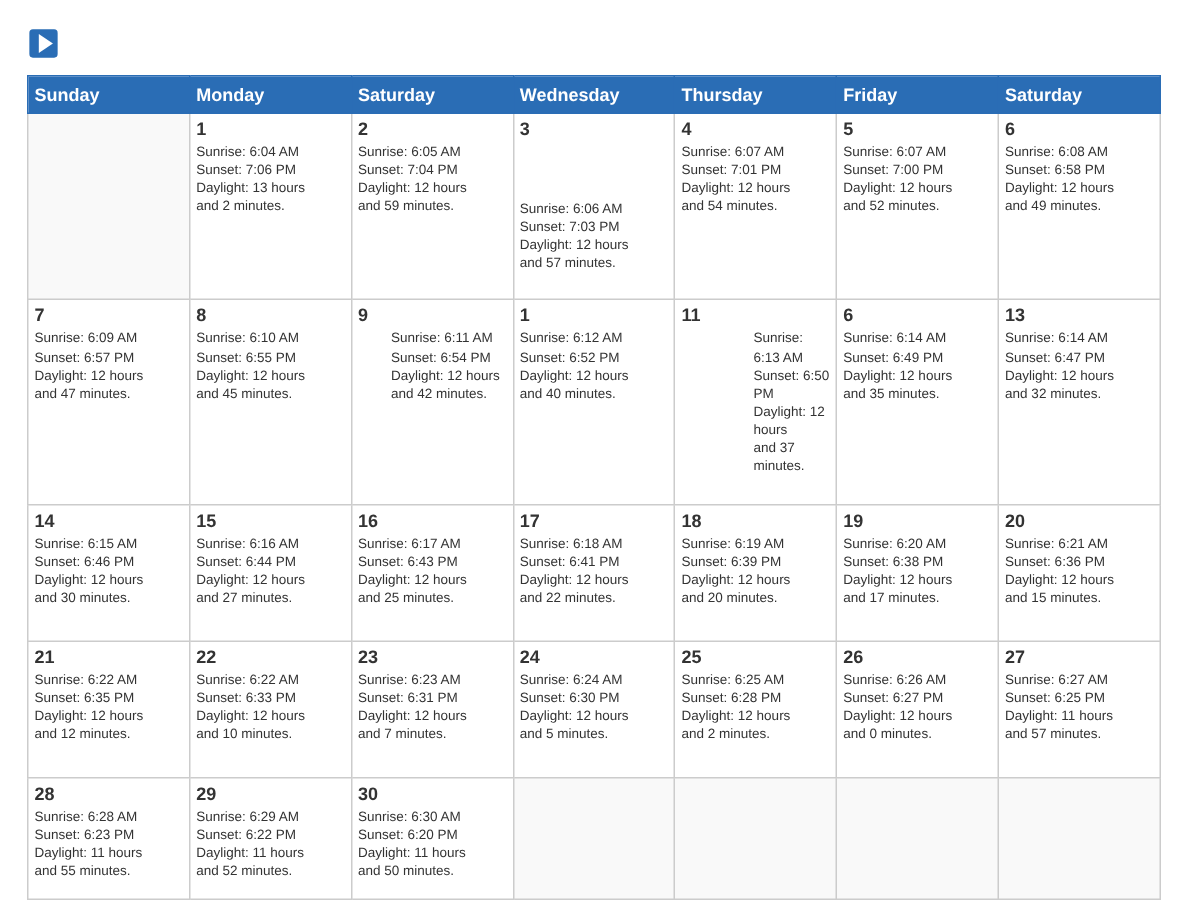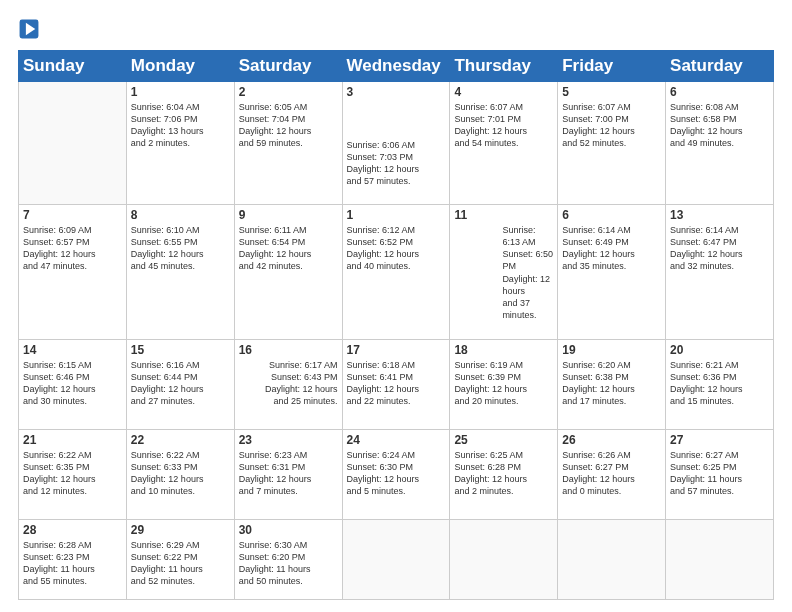--- a/index.html
+++ b/index.html
@@ -57,21 +57,21 @@
     .calendar {
       flex: 1;
       border: 1px solid #ccc;
       border-collapse: collapse;
       width: 100%;
       table-layout: fixed;
     }
     .calendar th {
       background: #2a6db5;
       color: #fff;
-      font-size: 17px;
+      font-size: 12px;
       font-weight: bold;
       padding: 5px 4px;
       text-align: left;
       border: 1px solid #2a6db5;
     }
     .calendar td {
       border: 1px solid #ccc;
       vertical-align: top;
       padding: 3px 4px;
       font-size: 9.5px;
@@ -186,21 +186,21 @@
           </td>
           <td>
             <span class="day-num">8</span>
             <div class="day-info" style="white-space: pre-line;">Sunrise: 6:10 AM
 Sunset: 6:55 PM
 Daylight: 12 hours
 and 45 minutes.</div>
           </td>
           <td>
             <span class="day-num">9</span>
-            <div class="day-info" style="white-space: pre-line;">Sunrise: 6:11 AM
+            <div class="day-info" style="white-space: pre-line; margin-left: 22px;">Sunrise: 6:11 AM
 Sunset: 6:54 PM
 Daylight: 12 hours
 and 42 minutes.</div>
           </td>
           <td>
             <span class="day-num">1</span>
             <div class="day-info" style="white-space: pre-line;">Sunrise: 6:12 AM
 Sunset: 6:52 PM
 Daylight: 12 hours
 and 40 minutes.</div>
@@ -237,21 +237,21 @@
           </td>
           <td>
             <span class="day-num">15</span>
             <div class="day-info" style="white-space: pre-line;">Sunrise: 6:16 AM
 Sunset: 6:44 PM
 Daylight: 12 hours
 and 27 minutes.</div>
           </td>
           <td>
             <span class="day-num">16</span>
-            <div class="day-info" style="white-space: pre-line; text-align: right;">Sunrise: 6:17 AM
+            <div class="day-info" style="white-space: pre-line;">Sunrise: 6:17 AM
 Sunset: 6:43 PM
 Daylight: 12 hours
 and 25 minutes.</div>
           </td>
           <td>
             <span class="day-num">17</span>
             <div class="day-info" style="white-space: pre-line;">Sunrise: 6:18 AM
 Sunset: 6:41 PM
 Daylight: 12 hours
 and 22 minutes.</div>

